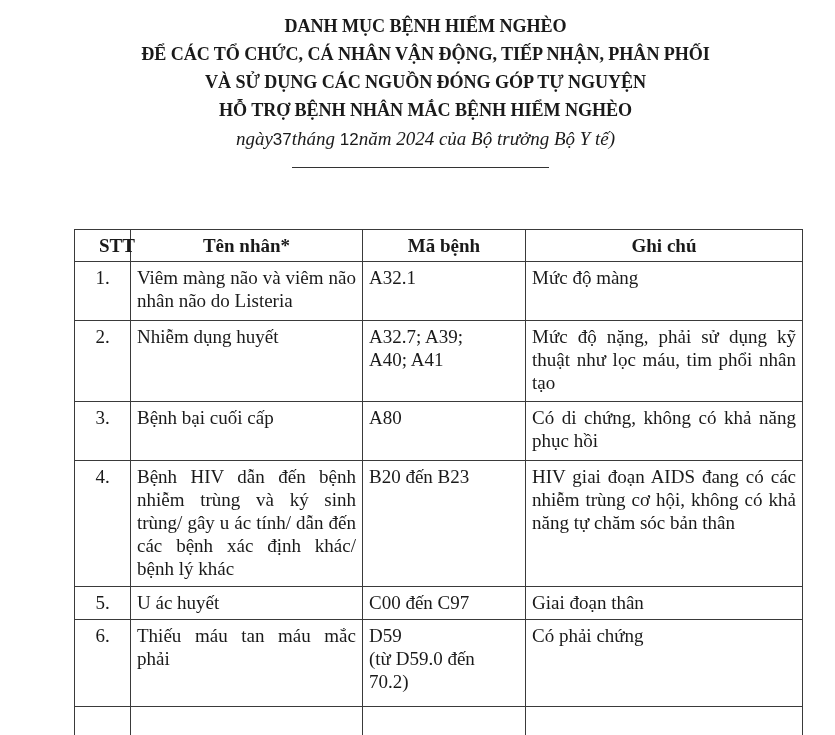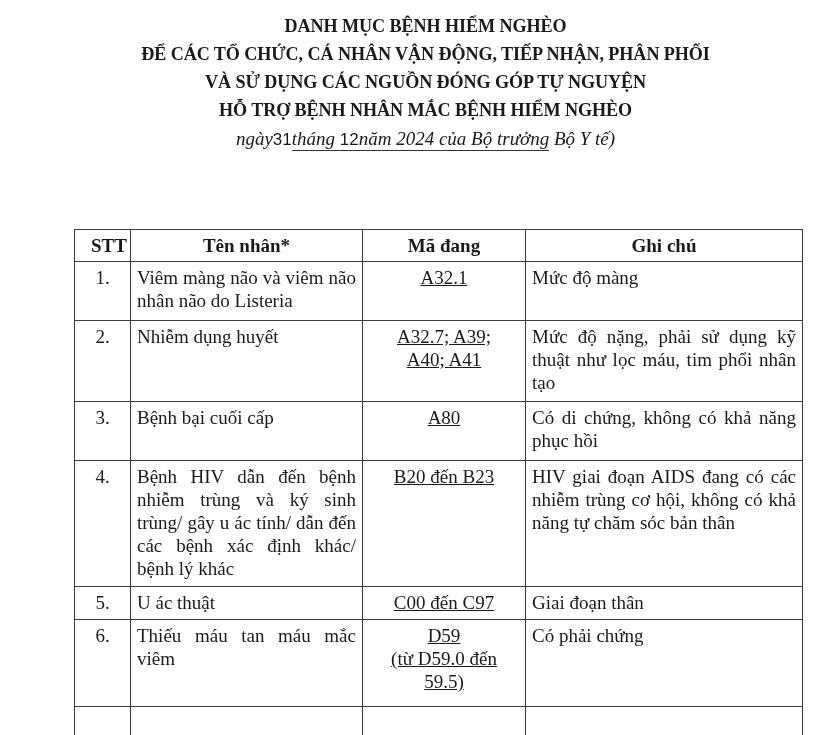--- a/index.html
+++ b/index.html
@@ -36,21 +36,21 @@
       line-height: 29px;
       white-space: nowrap;
     }
     .hand {
       font-style: normal;
       font-family: "Liberation Sans", "DejaVu Sans", sans-serif;
       font-size: 17px;
     }
     .underline-span {
       border-bottom: 1.2px solid #333;
-      padding-bottom: 1px;
+      padding-bottom: 18px;
     }
 
     table.disease-table {
       position: absolute;
       left: 74px;
       top: 229px;
       width: 728px;
       border-collapse: collapse;
       table-layout: fixed;
       font-size: 19px;
@@ -60,64 +60,64 @@
     table.disease-table td {
       border: 1.3px solid #3a3a3a;
       vertical-align: top;
       padding: 4px 6px;
     }
     table.disease-table th {
       font-weight: bold;
       text-align: center;
       vertical-align: middle;
       height: 27px;
-      padding: 2px 16px;
+      padding: 2px 24px;
     }
     col.c-stt  { width: 56px; }
     col.c-name { width: 232px; }
     col.c-code { width: 163px; }
     col.c-note { width: 277px; }
 
     td.stt { text-align: center; padding-top: 6px; }
-    td.code { text-align: center; padding-top: 6px; text-decoration: underline; }
+    td.code { text-align: left; padding-top: 6px; }
     td.name, td.note { text-align: justify; padding-left: 8px; padding-right: 6px; padding-top: 6px; }
 
     tr.r1 td { height: 50px; }
     tr.r2 td { height: 72px; }
     tr.r3 td { height: 50px; }
     tr.r4 td { height: 117px; }
     tr.r5 td { height: 24px; }
     tr.r6 td { height: 78px; }
     tr.r7 td { height: 20px; }
   </style>
 </head>
 <body>
 
 <div class="title-block">
   <div class="title-line">DANH MỤC BỆNH HIỂM NGHÈO</div>
   <div class="title-line">ĐỂ CÁC TỔ CHỨC, CÁ NHÂN VẬN ĐỘNG, TIẾP NHẬN, PHÂN PHỐI</div>
   <div class="title-line">VÀ SỬ DỤNG CÁC NGUỒN ĐÓNG GÓP TỰ NGUYỆN</div>
   <div class="title-line">HỖ TRỢ BỆNH NHÂN MẮC BỆNH HIỂM NGHÈO</div>
   <div class="subtitle-line">
-    <span>ngày</span><span class="hand">31</span><span class="underline-span"><span>tháng</span> <span class="hand">12</span><span>năm 2024 của Bộ trưởng</span></span> <span>Bộ Y tế)</span>
+    <span>ngày</span><span class="hand">37</span><span class="underline-span"><span>tháng</span> <span class="hand">12</span><span>năm 2024 của Bộ trưởng</span></span> <span>Bộ Y tế)</span>
   </div>
 </div>
 
 <table class="disease-table">
   <colgroup>
     <col class="c-stt">
       <col class="c-name">
       <col class="c-code">
       <col class="c-note">
   </colgroup>
   <thead>
     <tr>
       <th>STT</th>
       <th>Tên nhân*</th>
-      <th>Mã đang</th>
+      <th>Mã bệnh</th>
       <th>Ghi chú</th>
     </tr>
   </thead>
   <tbody>
     <tr class="r1">
       <td class="stt">1.</td>
       <td class="name">Viêm màng não và viêm não nhân não do Listeria</td>
       <td class="code">A32.1</td>
       <td class="note">Mức độ màng</td>
     </tr>
@@ -137,31 +137,31 @@
       <td class="note">Có di chứng, không có khả năng phục hồi</td>
     </tr>
     <tr class="r4">
       <td class="stt">4.</td>
       <td class="name">Bệnh HIV dẫn đến bệnh nhiễm trùng và ký sinh trùng/ gây u ác tính/ dẫn đến các bệnh xác định khác/ bệnh lý khác</td>
       <td class="code">B20 đến B23</td>
       <td class="note">HIV giai đoạn AIDS đang có các nhiễm trùng cơ hội, không có khả năng tự chăm sóc bản thân</td>
     </tr>
     <tr class="r5">
       <td class="stt">5.</td>
-      <td class="name">U ác thuật</td>
+      <td class="name">U ác huyết</td>
       <td class="code">C00 đến C97</td>
       <td class="note">Giai đoạn thân</td>
     </tr>
     <tr class="r6">
       <td class="stt">6.</td>
-      <td class="name">Thiếu máu tan máu mắc viêm</td>
+      <td class="name">Thiếu máu tan máu mắc phải</td>
       <td class="code">
         <div>D59</div>
         <div>(từ D59.0 đến</div>
-        <div>59.5)</div>
+        <div>70.2)</div>
       </td>
       <td class="note">Có phải chứng</td>
     </tr>
     <tr class="r7">
       <td></td>
       <td></td>
       <td></td>
       <td></td>
     </tr>
   </tbody>

